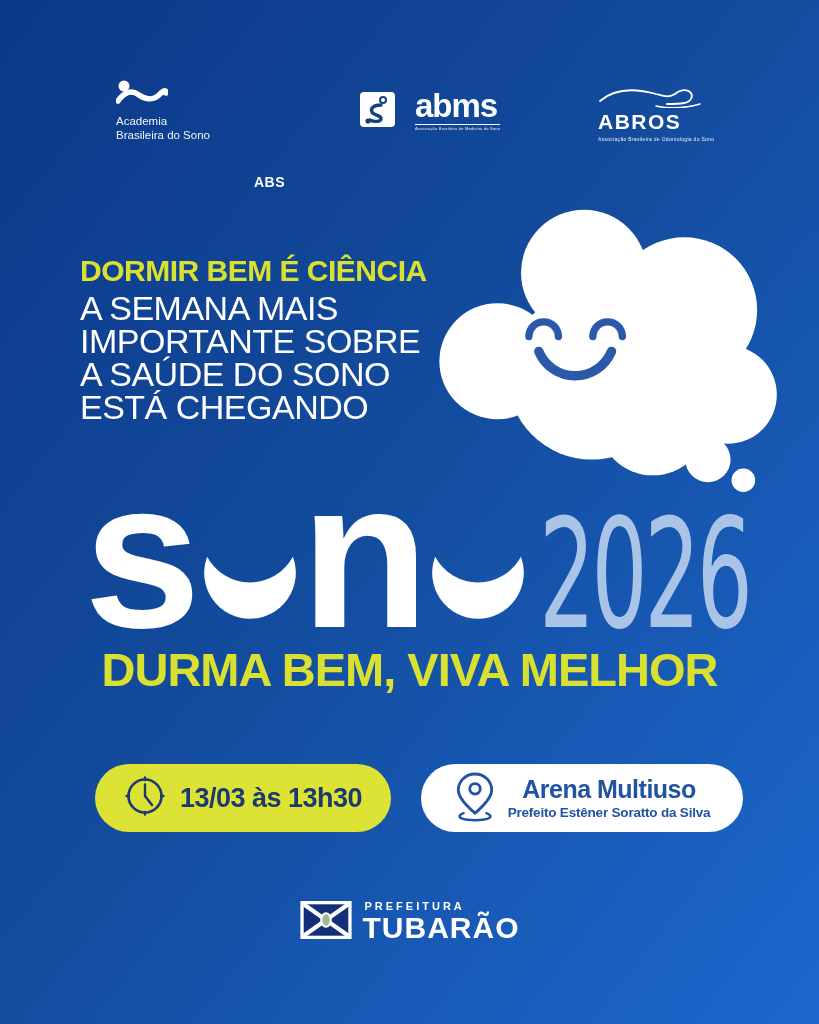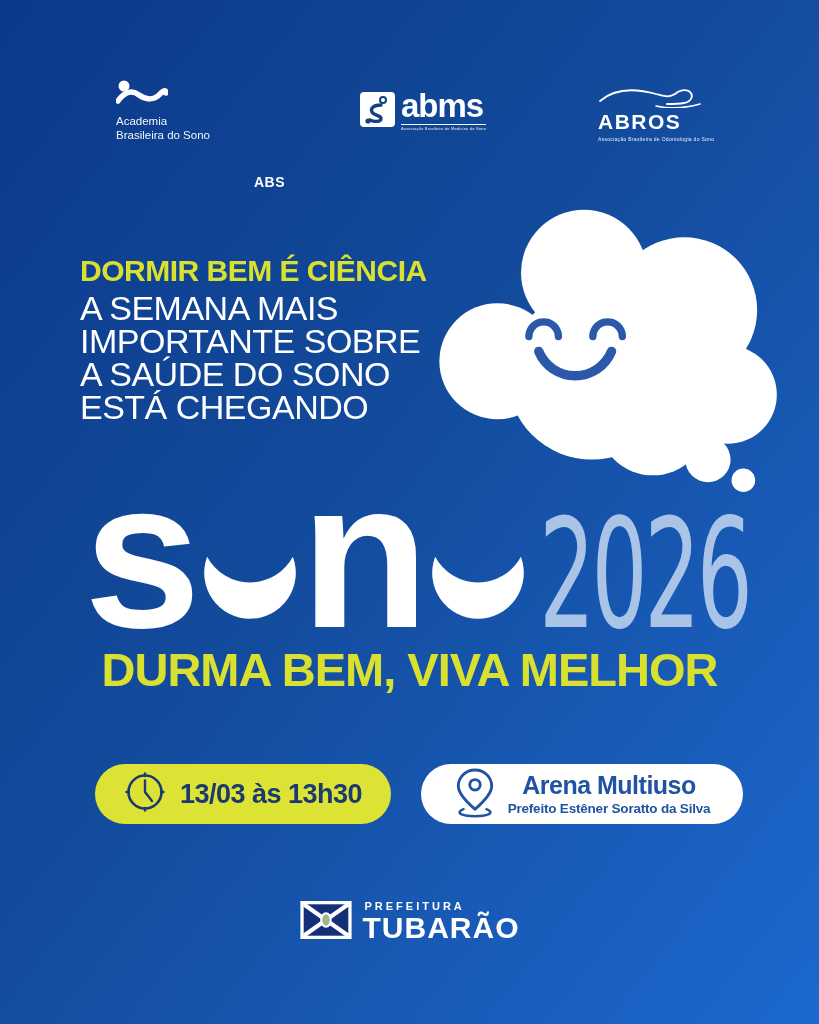--- a/index.html
+++ b/index.html
@@ -11,21 +11,21 @@
     background:linear-gradient(128deg, #0c3889 0%, #134b9c 45%, #1c68ce 100%);
     color:#fff;
   }
 
   
   .logo-abs { position:absolute; left:116px; top:80px; }
   .abs-figure { position:relative; width:52px; height:28px; }
   .abs-abbr { position:absolute; left:138px; top:94px; font-size:14px; font-weight:bold; letter-spacing:.5px; }
   .abs-lines { margin-top:6px; font-size:11.5px; line-height:1.25; opacity:.95; }
 
-  .logo-abms { position:absolute; left:360px; top:92px; display:flex; gap:6px; align-items:flex-start; }
+  .logo-abms { position:absolute; left:360px; top:92px; display:flex; gap:20px; align-items:flex-start; }
   .abms-col { display:flex; flex-direction:column; }
   .abms-word { font-size:33px; font-weight:800; letter-spacing:-1px; line-height:.85; padding-bottom:4px; border-bottom:1.5px solid #fff; }
   .abms-sub { font-size:4px; letter-spacing:.2px; margin-top:1px; opacity:.9; white-space:nowrap; }
 
   .logo-abros { position:absolute; left:598px; top:82px; width:120px; }
   .abros-word { font-size:21px; font-weight:800; letter-spacing:1.5px; margin-top:-2px; }
   .abros-sub { font-size:5px; letter-spacing:.3px; margin-top:2px; opacity:.9; white-space:nowrap; }
 
   
   .kicker {
@@ -59,21 +59,21 @@
     transform:scaleX(.58); transform-origin:0 100%;
     font-family:"DejaVu Sans", sans-serif;
   }
   .tagline {
     position:absolute; left:0; right:0; top:642px; text-align:center;
     font-size:47px; font-weight:800; letter-spacing:-1px; color:#d9e02f;
   }
 
   
   .pill-row { position:absolute; left:95px; top:764px; display:flex; gap:30px; }
-  .pill { height:60px; border-radius:40px; display:flex; align-items:center; justify-content:center; }
+  .pill { height:68px; border-radius:40px; display:flex; align-items:center; justify-content:center; }
   .pill-date { width:296px; background:#dde334; gap:14px; color:#1a3a70; }
   .pill-date-text { font-size:27px; font-weight:800; letter-spacing:-.5px; }
   .pill-venue { width:322px; background:#ffffff; gap:12px; color:#2153a3; }
   .venue-col { display:flex; flex-direction:column; align-items:center; }
   .venue-name { font-size:25px; font-weight:800; letter-spacing:-.5px; line-height:1.05; }
   .venue-sub { font-size:13.5px; font-weight:bold; letter-spacing:-.2px; margin-top:2px; }
 
   
   .footer { position:absolute; left:0; right:0; top:900px; display:flex; justify-content:center; align-items:center; gap:11px; }
   .f-col { display:flex; flex-direction:column; }

